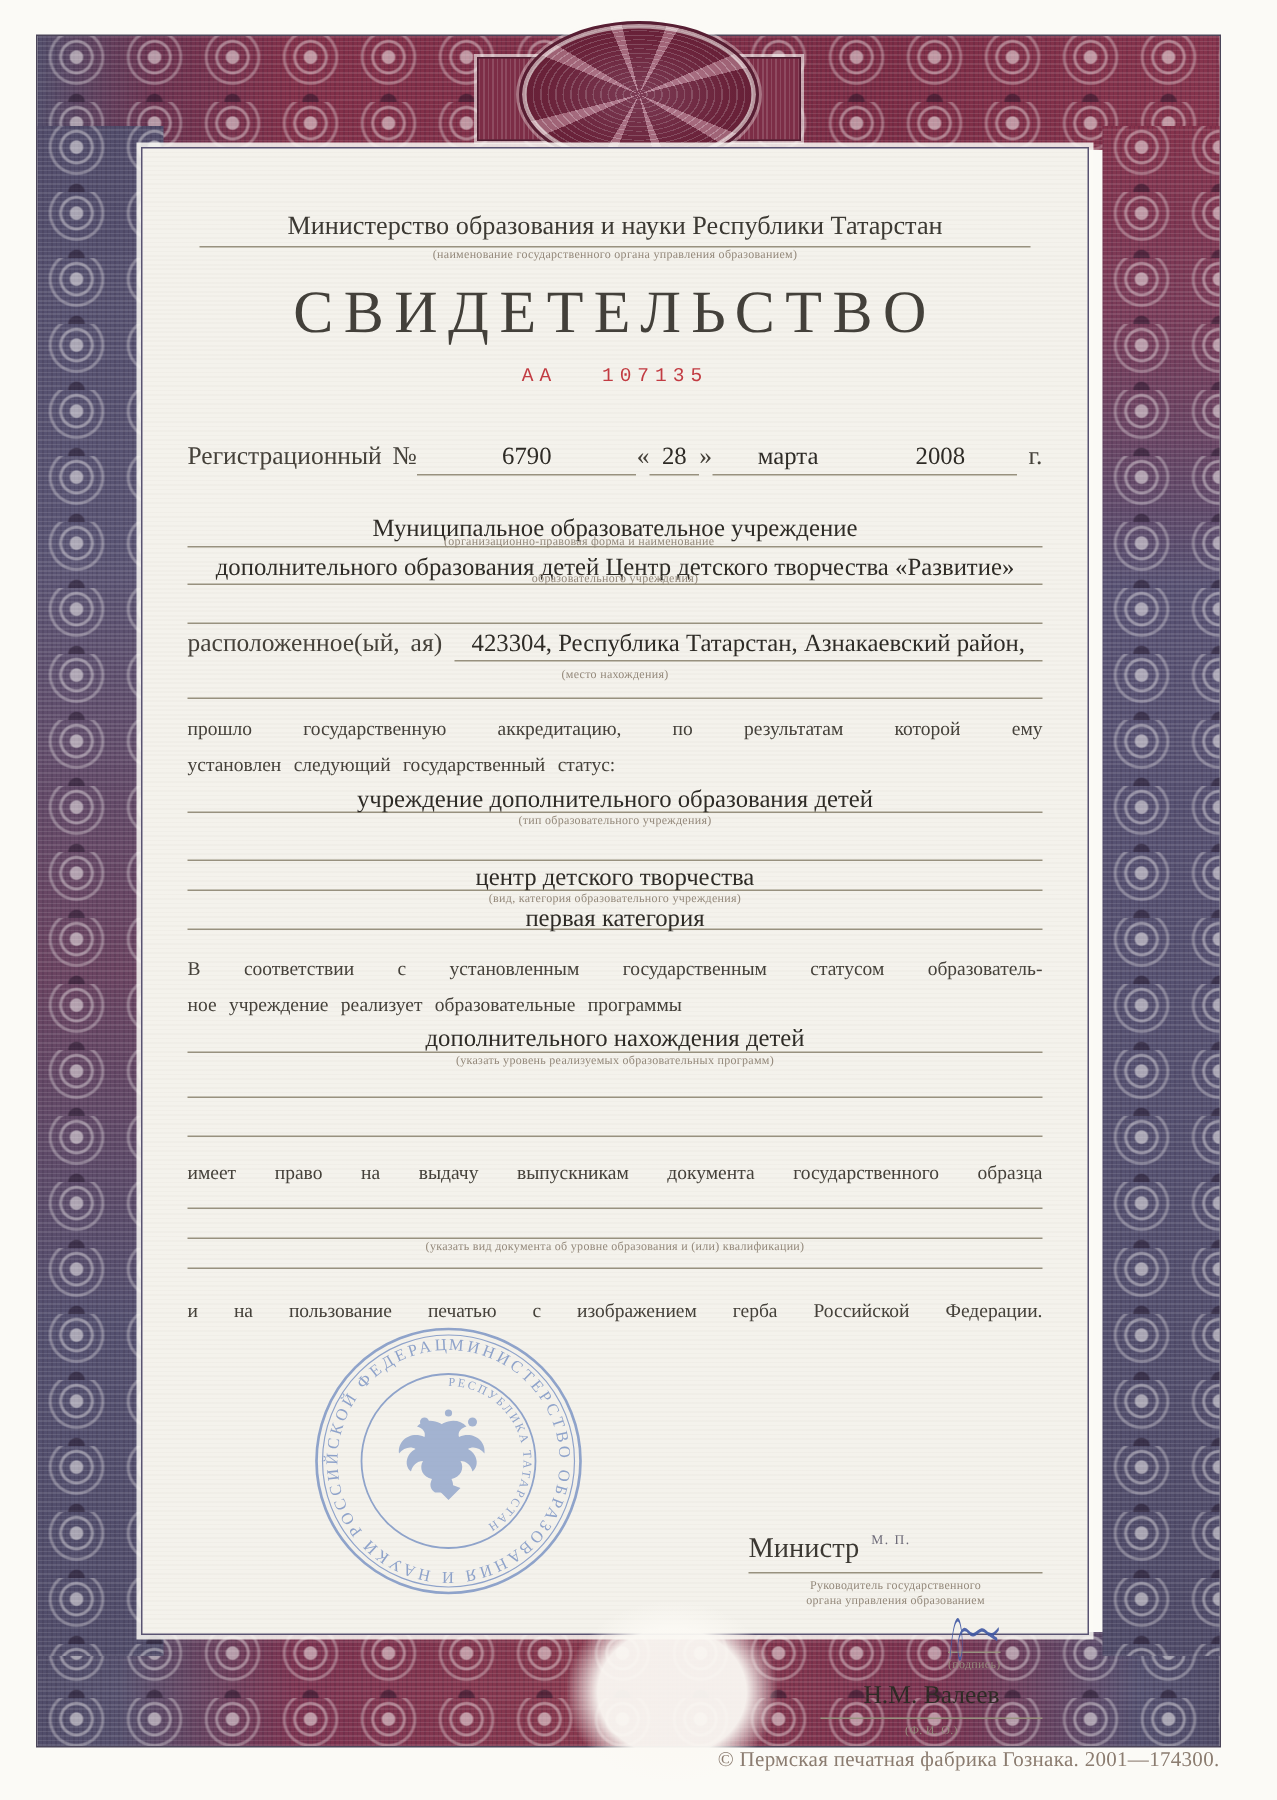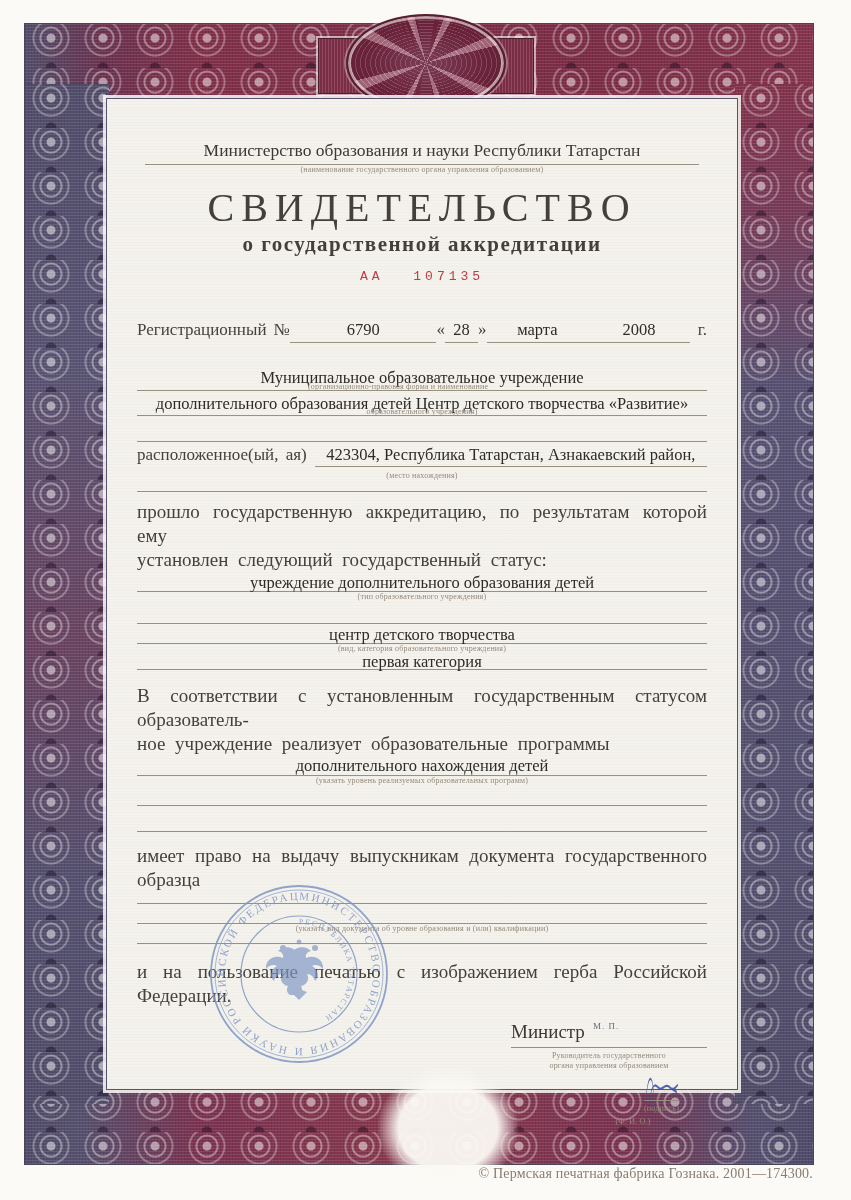--- a/index.html
+++ b/index.html
@@ -39,21 +39,21 @@
   .emblem { position:absolute; left:50%; top:14px; transform:translateX(-50%);
     width:160px; height:98px; border-radius:50%;
     background-image:
       repeating-conic-gradient(from 22deg, rgba(255,244,248,.28) 0 9deg, rgba(58,8,28,.28) 9deg 45deg),
       repeating-radial-gradient(ellipse at center, rgba(255,255,255,.25) 0 1px, transparent 1px 5px),
       radial-gradient(ellipse at center, #95506b 0%, #7d2d46 55%, #6c2238 100%);
     border:2px solid #571e33;
     box-shadow: inset 0 0 0 3px rgba(252,250,246,.55), 0 0 0 2px rgba(252,250,246,.35);
     z-index:4; }
   
-  .paper { position:absolute; left:106px; top:98px; width:632px; height:992px;
+  .paper { position:absolute; left:94px; top:98px; width:632px; height:992px;
     background:#f4f2ec;
     background-image: repeating-linear-gradient(0deg, rgba(120,110,95,.03) 0 1px, transparent 1px 3px);
     border:1px solid #595372; box-shadow:0 0 0 3px rgba(252,250,246,.85);
     padding:36px 30px 0 30px; z-index:5; }
   
   .org-row { margin:0 8px; height:30px; line-height:30px; text-align:center;
     font-size:17.5px; color:#3c3933; border-bottom:1px solid #98917f; white-space:nowrap; }
   .cap { font-size:8px; line-height:10px; color:#94897b; text-align:center; letter-spacing:.2px; white-space:nowrap; }
   .cap.over { position:absolute; left:0; right:0; top:-9px; z-index:2; }
   .cap.over-right { left:30%; right:auto; }
@@ -63,21 +63,21 @@
     letter-spacing:1.5px; color:#43403a; }
   .serial { margin-top:8px; text-align:center; font-family:"Liberation Mono", monospace;
     font-size:13px; line-height:24px; letter-spacing:4px; word-spacing:18px; color:#c23b42; }
   .flexrow { display:flex; align-items:flex-start; }
   .lbl { font-size:17px; color:#45413a; white-space:nowrap; word-spacing:3px; line-height:26px; }
   .fill { border-bottom:1px solid #98917f; text-align:center; font-size:16.5px;
     color:#2e2b26; line-height:26px; height:26px; white-space:nowrap; position:relative; }
   .grow { flex:1; }
   .row { position:relative; border-bottom:1px solid #98917f; text-align:center;
     font-size:16.5px; color:#2e2b26; white-space:nowrap; }
-  .para { font-size:19px; line-height:24px; color:#45413a; text-align:justify; word-spacing:5px; }
+  .para { font-size:13px; line-height:24px; color:#45413a; text-align:justify; word-spacing:5px; }
   .stretch { text-align:justify; text-align-last:justify; }
   .blank8 { height:8px; border-bottom:1px solid #98917f; }
   
   .w-num { width:150px; } .w-day { width:34px; } .w-month { width:104px; } .w-year { width:104px;font-family:Liberation Serif, serif; }
   .spacer { flex:1; }
   
   .sig { position:absolute; left:30px; right:30px; top:912px; display:flex; align-items:flex-end;flex-direction:column; }
   .sig-col { display:flex; flex-direction:column; }
   .sig-name { font-size:19px; color:#3c3933; line-height:30px; white-space:nowrap; }
   .mp { font-size:9px; color:#6d6a78; vertical-align:9px; letter-spacing:1px; margin-left:8px; }
@@ -107,21 +107,20 @@
   </div>
   <div class="emblem-tab"></div>
   <div class="emblem"></div>
 
   <div class="paper">
 
     <div class="org-row">Министерство образования и науки Республики Татарстан</div>
     <div class="cap">(наименование государственного органа управления образованием)</div>
 
     <div class="title">СВИДЕТЕЛЬСТВО</div>
-    <div class="subtitle">о государственной аккредитации</div>
     <div class="serial">АА 107135</div>
 
     <div class="flexrow" style="margin-top:28px;">
       <span class="lbl">Регистрационный №</span>
       <span class="fill w-num">6790</span>
       <span class="spacer"></span>
       <span class="lbl">«</span>
       <span class="fill w-day">28</span>
       <span class="lbl">»</span>
       <span class="fill w-month">марта</span>
@@ -193,20 +192,21 @@
         <div class="cap">органа управления образованием</div>
       </div>
       <div class="sig-col c2">
         <svg class="sig-svg" viewBox="0 0 210 52" preserveAspectRatio="none">
           <path d="M8,42 C26,8 50,14 56,28 C62,42 44,48 40,38 C36,28 58,20 82,25 C110,31 124,20 152,25 C172,29 188,26 202,23 M168,27 L196,30" fill="none" stroke="#3f57a3" stroke-width="2.4" stroke-linecap="round" opacity="0.9"></path>
         </svg>
         <div class="sig-line" style="height:30px;"></div>
         <div class="cap" style="margin-top:3px;">(подпись)</div>
       </div>
       <div class="sig-col c3">
+        <div class="fio sig-line">Н.М. Валеев</div>
         <div class="cap" style="margin-top:3px;">(Ф. И. О.)</div>
       </div>
     </div>
   </div>
 
   <svg class="seal" viewBox="0 0 188 188">
     <defs>
       <path id="ringPath" d="M94,20 a74,74 0 1,1 -0.01,0" fill="none"></path>
       <path id="innerPath" d="M94,44 a50,50 0 1,1 -0.01,0" fill="none"></path>
     </defs>

